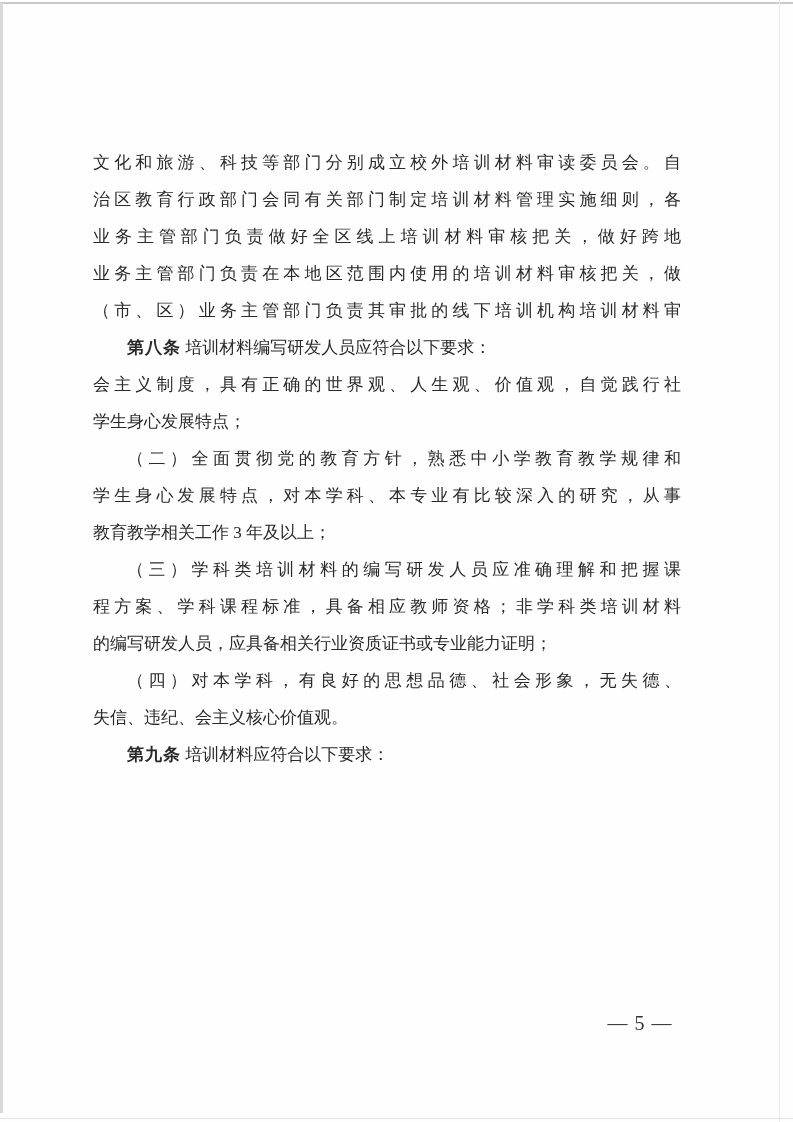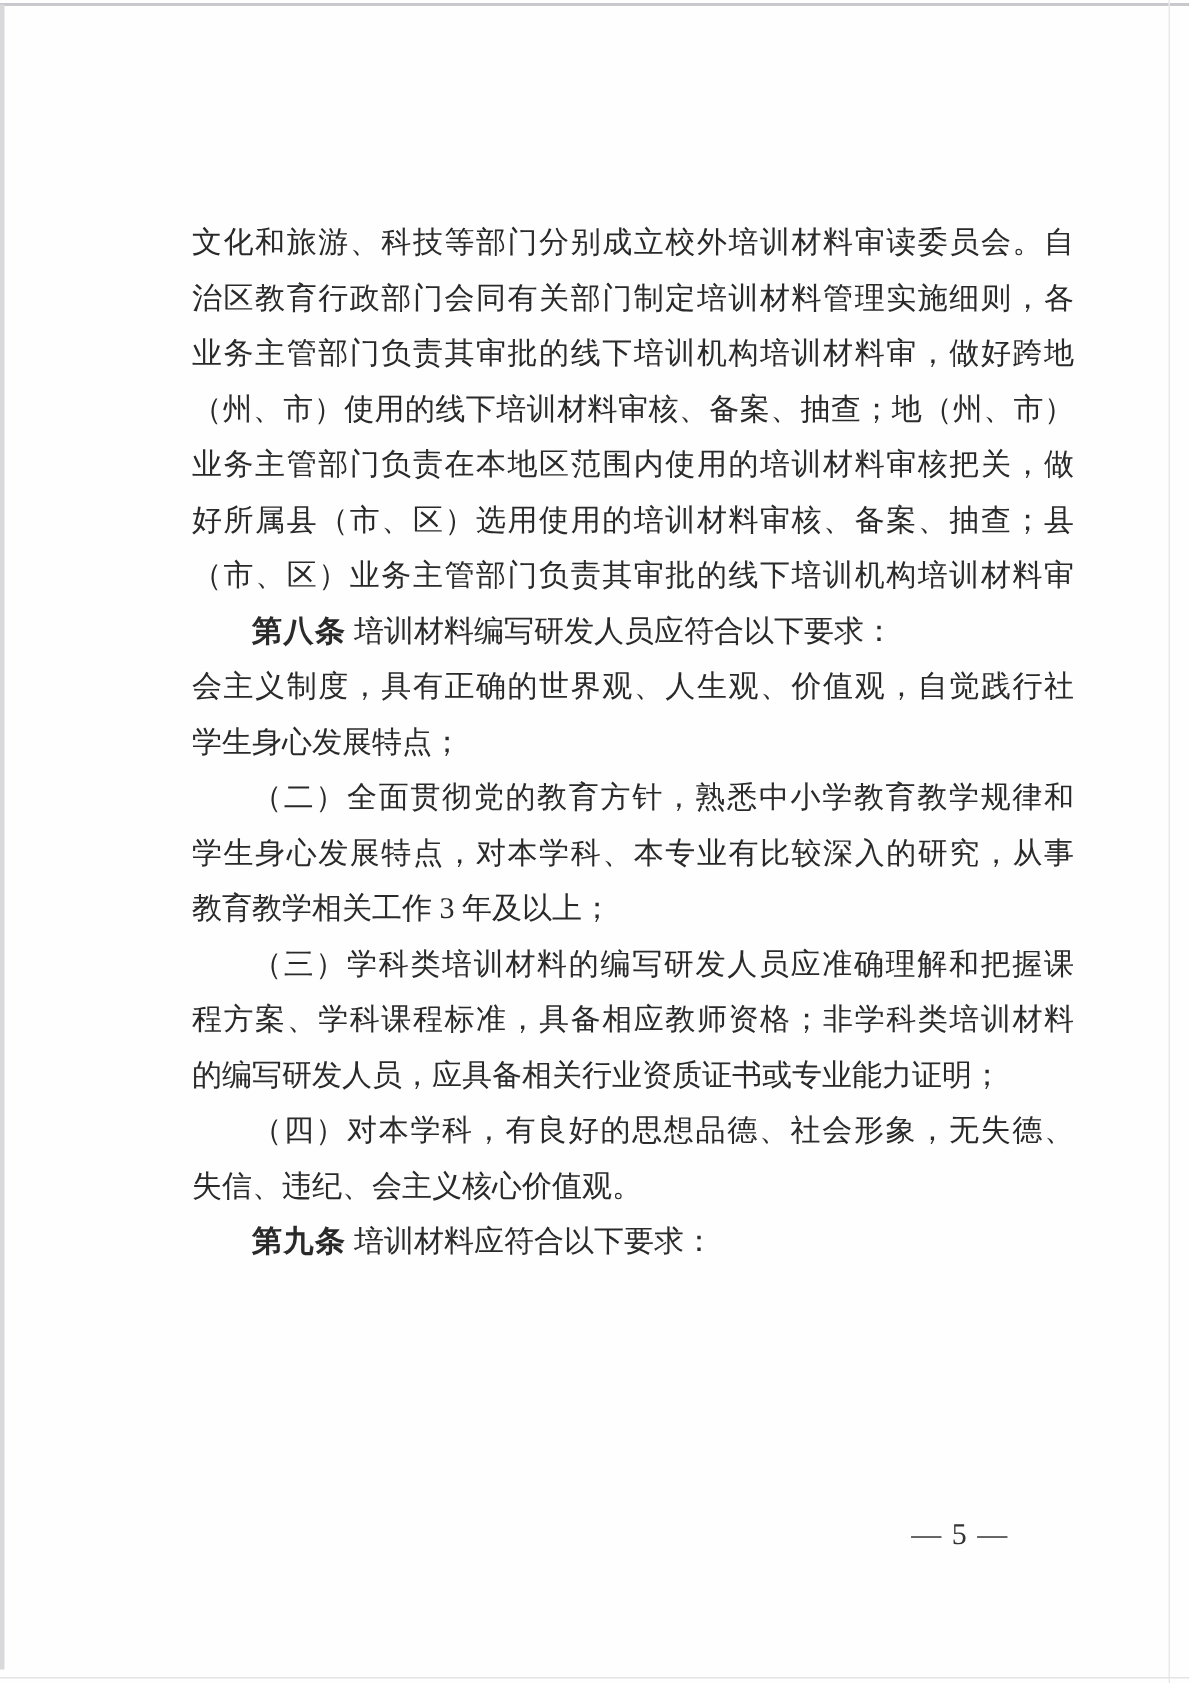--- a/index.html
+++ b/index.html
@@ -20,25 +20,24 @@
   .scan-edge.top    { top: 2px; left: 0; width: 793px; height: 2px; background: #c9c9cd; }
   .scan-edge.left   { top: 3px; left: 0; width: 3px; height: 1110px; background: #d9d9db; }
   .scan-edge.right  { top: 0; left: 779px; width: 1px; height: 1122px; background: #e9e9ea; }
   .scan-edge.bottom { top: 1118px; left: 0; width: 793px; height: 1px; background: #e4e4e5; }
 
   .content {
     position: absolute;
     left: 93px;
     top: 144px;
     width: 588px;
-    font-size: 20px;
+    font-size: 17px;
     line-height: 37px;
     color: #2a2a2a;
     letter-spacing: 0;
-    margin-left: 35px;
   }
   .line {
     text-align: justify;
     text-align-last: justify;
     text-justify: inter-ideograph;
     white-space: normal;
     height: 37px;
     overflow: visible;
   }
   .line.end {
@@ -70,24 +69,22 @@
 
 <div class="page">
   <div class="scan-edge top"></div>
   <div class="scan-edge left"></div>
   <div class="scan-edge right"></div>
   <div class="scan-edge bottom"></div>
 
   <div class="content">
       <div class="line"><span>文化和旅游、科技等部门分别成立校外培训材料审读委员会。自</span></div>
       <div class="line"><span>治区教育行政部门会同有关部门制定培训材料管理实施细则，各</span></div>
-      <div class="line"><span>业务主管部门负责其审批的线下培训机构培训材料审，做好跨地</span></div>
-      <div class="line"><span>（州、市）使用的线下培训材料审核、备案、抽查；地（州、市）</span></div>
+      <div class="line"><span>业务主管部门负责做好全区线上培训材料审核把关，做好跨地</span></div>
       <div class="line"><span>业务主管部门负责在本地区范围内使用的培训材料审核把关，做</span></div>
-      <div class="line"><span>好所属县（市、区）选用使用的培训材料审核、备案、抽查；县</span></div>
       <div class="line"><span>（市、区）业务主管部门负责其审批的线下培训机构培训材料审</span></div>
       <div class="line indent end"><span class="bold">第八条</span><span> 培训材料编写研发人员应符合以下要求：</span></div>
       <div class="line"><span>会主义制度，具有正确的世界观、人生观、价值观，自觉践行社</span></div>
       <div class="line end"><span>学生身心发展特点；</span></div>
       <div class="line indent"><span>（二）全面贯彻党的教育方针，熟悉中小学教育教学规律和</span></div>
       <div class="line"><span>学生身心发展特点，对本学科、本专业有比较深入的研究，从事</span></div>
       <div class="line end"><span>教育教学相关工作 3 年及以上；</span></div>
       <div class="line indent"><span>（三）学科类培训材料的编写研发人员应准确理解和把握课</span></div>
       <div class="line"><span>程方案、学科课程标准，具备相应教师资格；非学科类培训材料</span></div>
       <div class="line end"><span>的编写研发人员，应具备相关行业资质证书或专业能力证明；</span></div>

